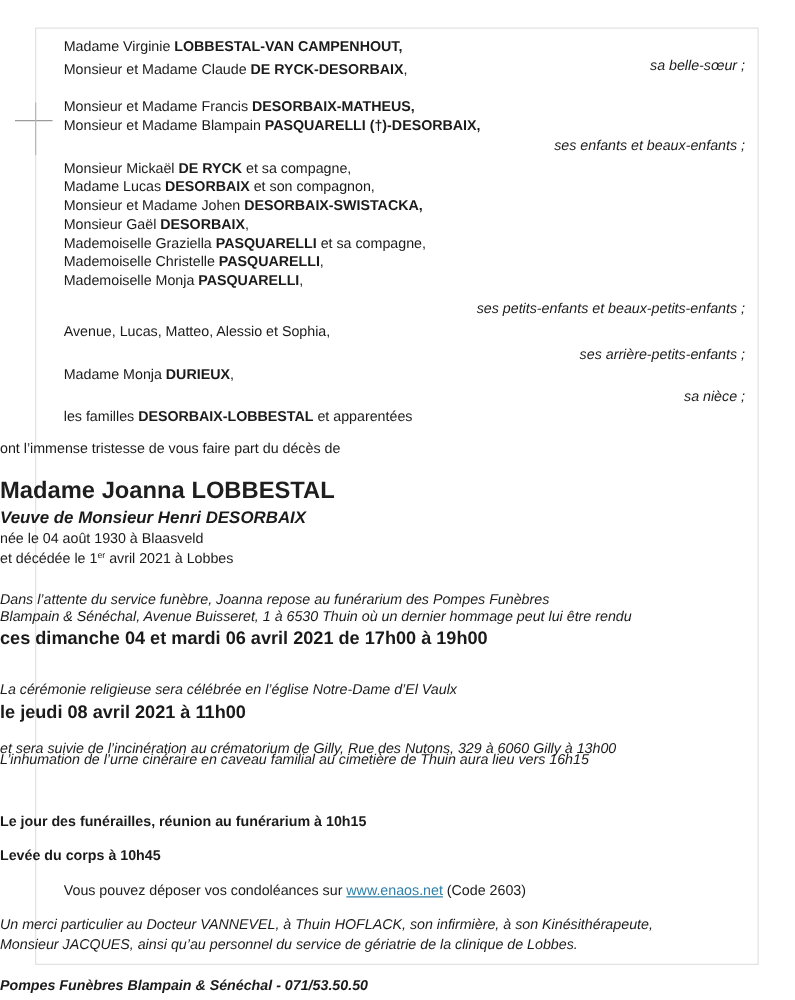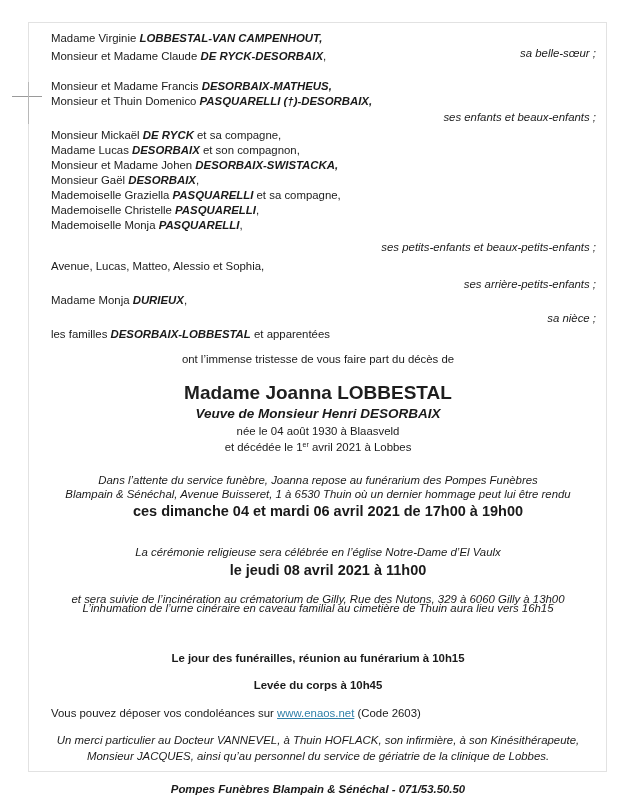--- a/index.html
+++ b/index.html
@@ -9,26 +9,26 @@
     }
     .frame {
       position: absolute; left: 28px; top: 22px; width: 579px; height: 750px;
       border: 1px solid #e2e2e2; box-sizing: border-box;
     }
     .fold-h { position: absolute; left: 12px; top: 96px; width: 30px; height: 1px; background: #9a9a9a; }
     .fold-v { position: absolute; left: 28px; top: 82px; width: 1px; height: 42px; background: #b8b8b8; }
     .line { position: absolute; font-size: 11.4px; white-space: nowrap; line-height: 14px; }
     .l { left: 51px; }
     .r { right: 40px; font-style: italic; }
-    b { font-weight: bold; font-style: italic; }
-    .c { left: 0; right: 0; text-align: center; }
+    b { font-weight: bold; }
+    .c { left: 0; right: 0; }
     .name { font-size: 19px; font-weight: bold; color: #1e1e1e; line-height: 22px; }
     .veuve { font-size: 13.5px; font-weight: bold; font-style: italic; line-height: 16px; }
     .ital { font-style: italic; }
-    .big { font-size: 14.5px; font-weight: bold; line-height: 18px; margin-left: 20px; }
+    .big { font-size: 14.5px; font-weight: bold; line-height: 18px; }
     .boldc { font-weight: bold; }
     a.link { color: #2f7fa8; text-decoration: underline; }
     sup { font-size: 7px; vertical-align: 4px; line-height: 0; }
   </style>
 </head>
 <body>
 
 <div class="frame"></div>
 <div class="fold-h"></div>
 <div class="fold-v"></div>
@@ -38,21 +38,21 @@
 </div>
 <div class="line r" style="top:46px">sa belle-sœur ;</div>
 
 <div class="line l" style="top:49px">
   <span>Monsieur et Madame Claude </span><b>DE RYCK-DESORBAIX</b><span>,</span>
 </div>
 <div class="line l" style="top:79px">
   <span>Monsieur et Madame Francis </span><b>DESORBAIX-MATHEUS,</b><span></span>
 </div>
 <div class="line l" style="top:94px">
-  <span>Monsieur et Thuin Domenico </span><b>PASQUARELLI (†)-DESORBAIX,</b><span></span>
+  <span>Monsieur et Madame Blampain </span><b>PASQUARELLI (†)-DESORBAIX,</b><span></span>
 </div>
 <div class="line r" style="top:110px">ses enfants et beaux-enfants ;</div>
 
 <div class="line l" style="top:128px">
   <span>Monsieur Mickaël </span><b>DE RYCK</b><span> et sa compagne,</span>
 </div>
 <div class="line l" style="top:143px">
   <span>Madame Lucas </span><b>DESORBAIX</b><span> et son compagnon,</span>
 </div>
 <div class="line l" style="top:158px">

